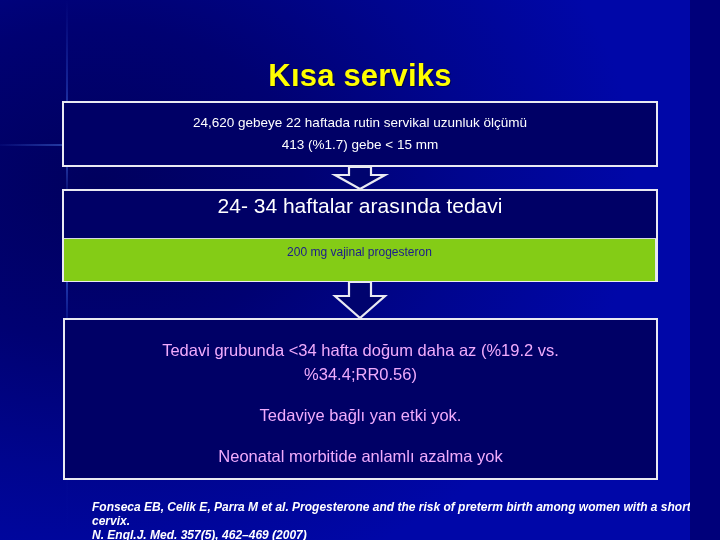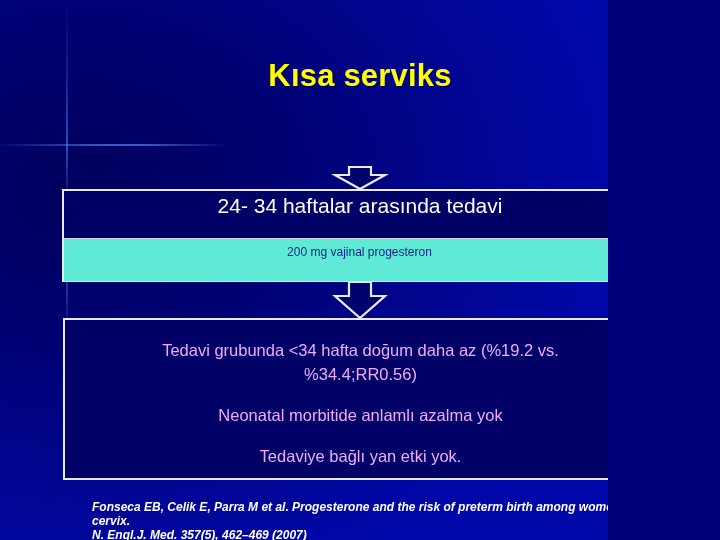--- a/index.html
+++ b/index.html
@@ -8,21 +8,21 @@
   }
   body {
     width: 720px;
     height: 540px;
     overflow: hidden;
     font-family: "Liberation Sans", sans-serif;
     background: #00007a;
   }
   #slide {
     position: relative;
-    width: 608px;
+    width: 690px;
     height: 540px;
     overflow: hidden;
     background:
       radial-gradient(ellipse 540px 420px at 14% 34%, #00005e 0%, #000172 38%, #00058e 68%, #0007a8 100%),
       #0007a8;
   }
   
   .deco-v {
     position: absolute;
     top: 0;
@@ -111,21 +111,21 @@
   }
   .treat-head-line {
     color: #ffffff;
     font-size: 21px;
     line-height: 22px;
     text-align: center;
   }
   .arms {
     display: flex;
     height: 42px;
-    background: #5eead4;
+    background: #84cc16;
     border-top: 1px solid #d6d8e2;
   }
   .arm {
     flex: 1 1 50%;
     text-align: center;
     padding-top: 4px;
     box-sizing: border-box;
   }
   .arm-left { border-right: 1px solid #e6e7ee; }
   .arm-line {
@@ -165,20 +165,24 @@
 </head>
 <body>
 
 <div id="slide">
 
   <div class="deco-v"></div>
   <div class="deco-h"></div>
 
   <div class="title">Kısa serviks</div>
 
+  <div class="box" id="box-screening">
+    <div class="screen-line">24,620 gebeye 22 haftada rutin servikal uzunluk ölçümü</div>
+    <div class="screen-line">413 (%1.7) gebe &lt; 15 mm</div>
+  </div>
 
   <div class="arrow" id="arrow-1">
     <svg width="64" height="24" viewBox="0 0 64 24" aria-hidden="true">
       <polygon points="21,1 43,1 43,9 57,9 32,23 7,9 21,9" fill="#00036e" stroke="#e9e9f2" stroke-width="2.2" stroke-linejoin="miter"></polygon>
     </svg>
   </div>
 
   <div class="box" id="box-treatment">
     <div class="treat-head">
       <div class="treat-head-line">24- 34 haftalar arasında tedavi</div>
@@ -192,22 +196,22 @@
 
   <div class="arrow" id="arrow-2">
     <svg width="64" height="38" viewBox="0 0 64 38" aria-hidden="true">
       <polygon points="21,1 43,1 43,15 57,15 32,37 7,15 21,15" fill="#00036e" stroke="#e9e9f2" stroke-width="2.2" stroke-linejoin="miter"></polygon>
     </svg>
   </div>
 
   <div class="box" id="box-results">
     <div class="result-line">Tedavi grubunda &lt;34 hafta doğum daha az (%19.2 vs.</div>
     <div class="result-line">%34.4;RR0.56)</div>
+    <div class="result-line spaced">Tedaviye bağlı yan etki yok.</div>
     <div class="result-line spaced">Neonatal morbitide anlamlı azalma yok</div>
-    <div class="result-line spaced">Tedaviye bağlı yan etki yok.</div>
   </div>
 
   <div class="citation">
     <div>Fonseca EB, Celik E, Parra M et al. Progesterone and the risk of preterm birth among women with a short cervix.</div>
     <div>N. Engl.J. Med. 357(5), 462–469 (2007)</div>
   </div>
 
 </div>
 
 </body></html>

